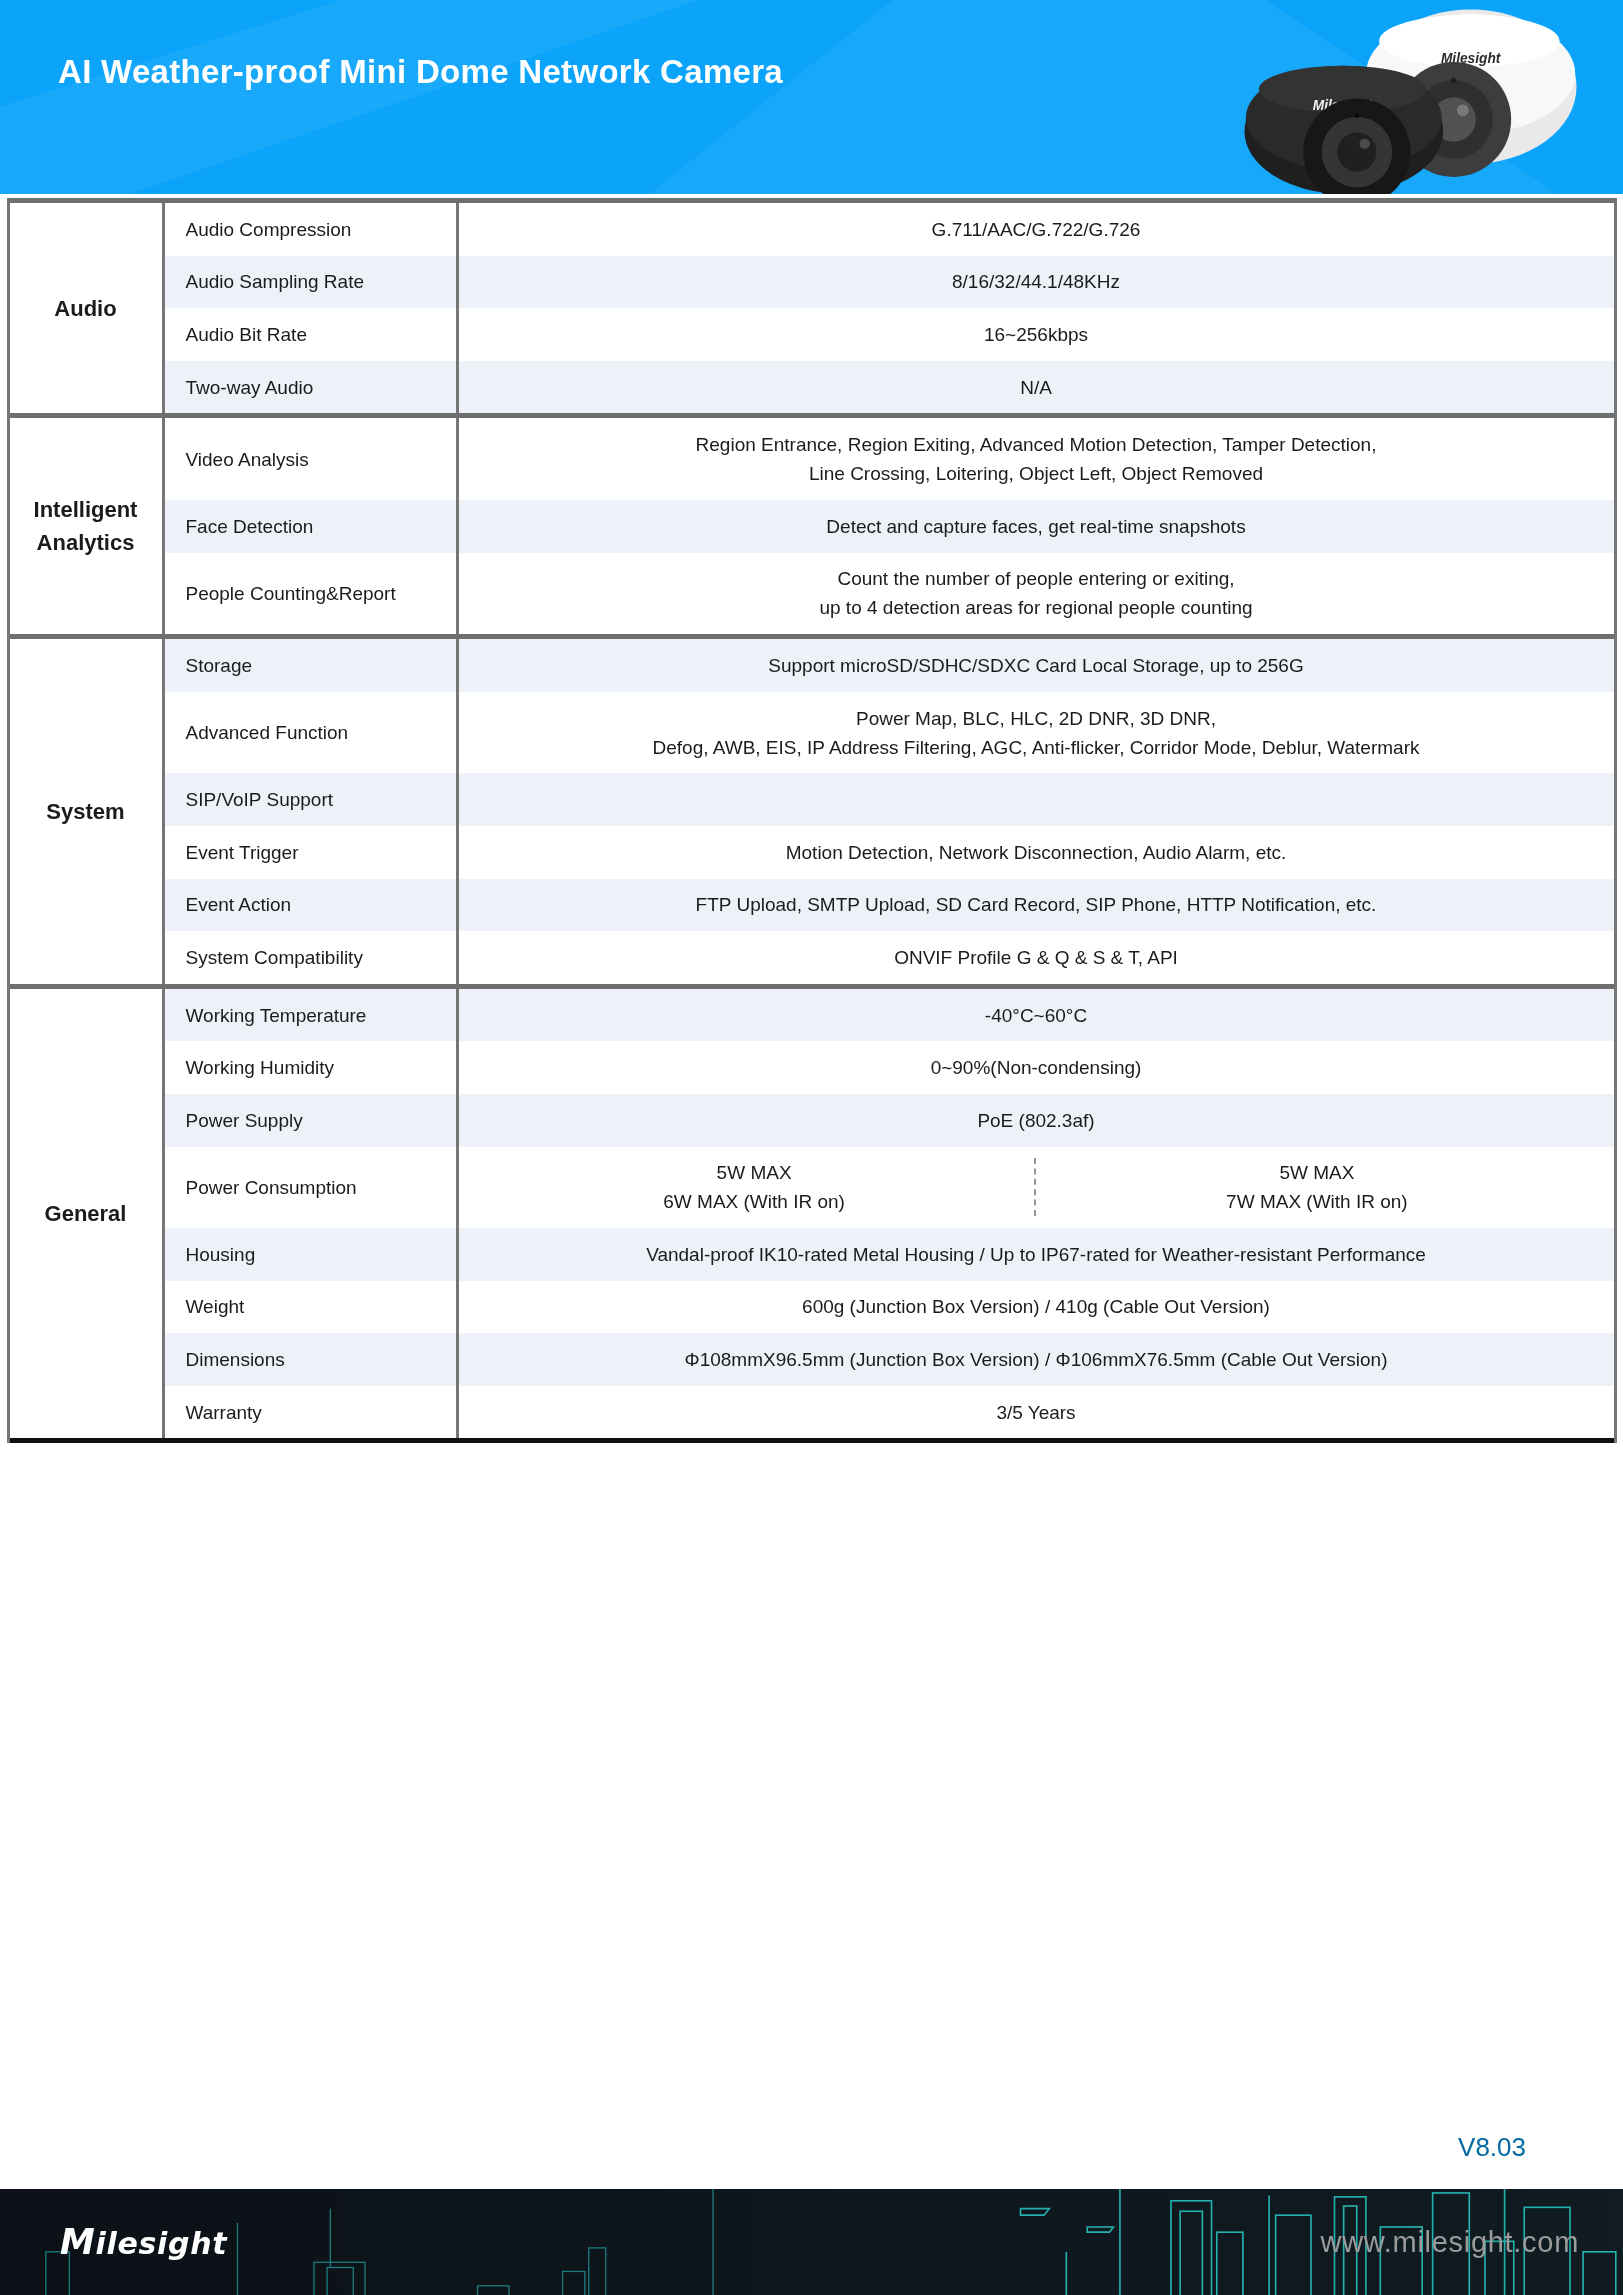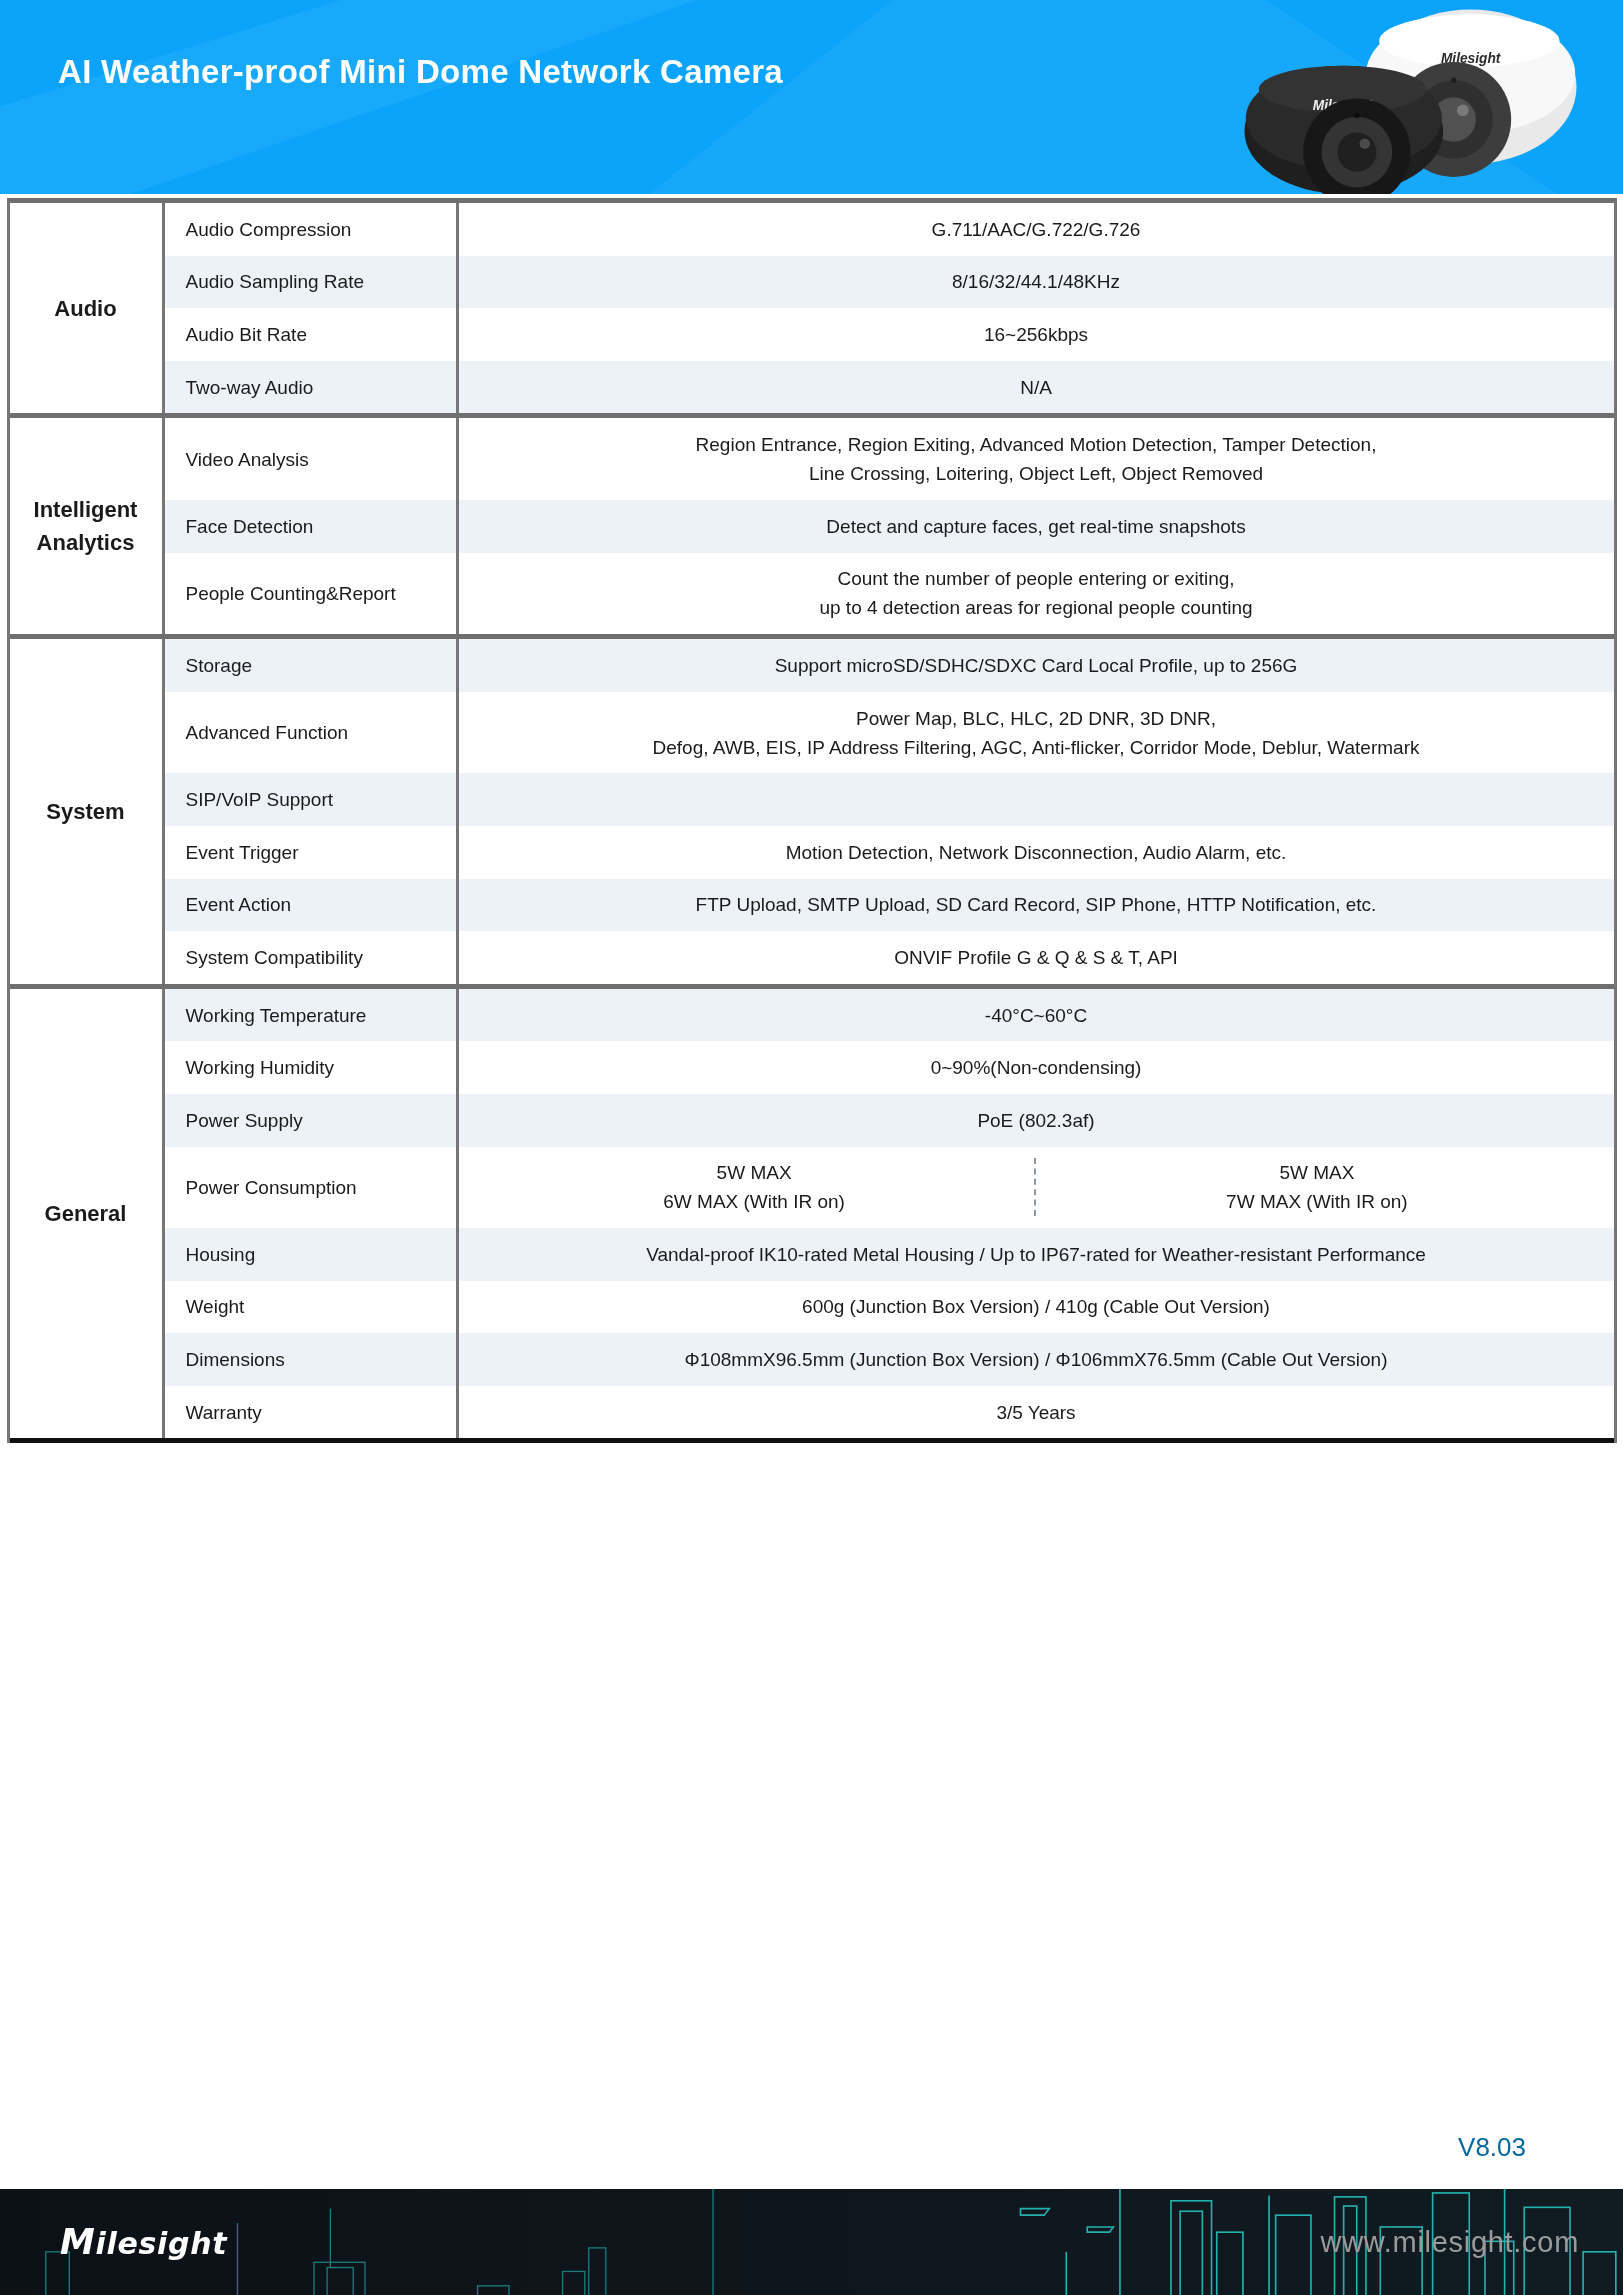--- a/index.html
+++ b/index.html
@@ -190,21 +190,21 @@
           </div>
         </div>
       </div>
     </div>
     <div class="section">
       <div class="sec-name">System</div>
       <div class="rows">
         <div class="row light">
           <div class="cell label">Storage</div>
           <div class="cell value">
-            <div class="vline">Support microSD/SDHC/SDXC Card Local Profile, up to 256G</div>
+            <div class="vline">Support microSD/SDHC/SDXC Card Local Storage, up to 256G</div>
           </div>
         </div>
         <div class="row white">
           <div class="cell label">Advanced Function</div>
           <div class="cell value">
             <div class="vline">Power Map, BLC, HLC, 2D DNR, 3D DNR,</div>
             <div class="vline">Defog, AWB, EIS, IP Address Filtering, AGC, Anti-flicker, Corridor Mode, Deblur, Watermark</div>
           </div>
         </div>
         <div class="row light">

